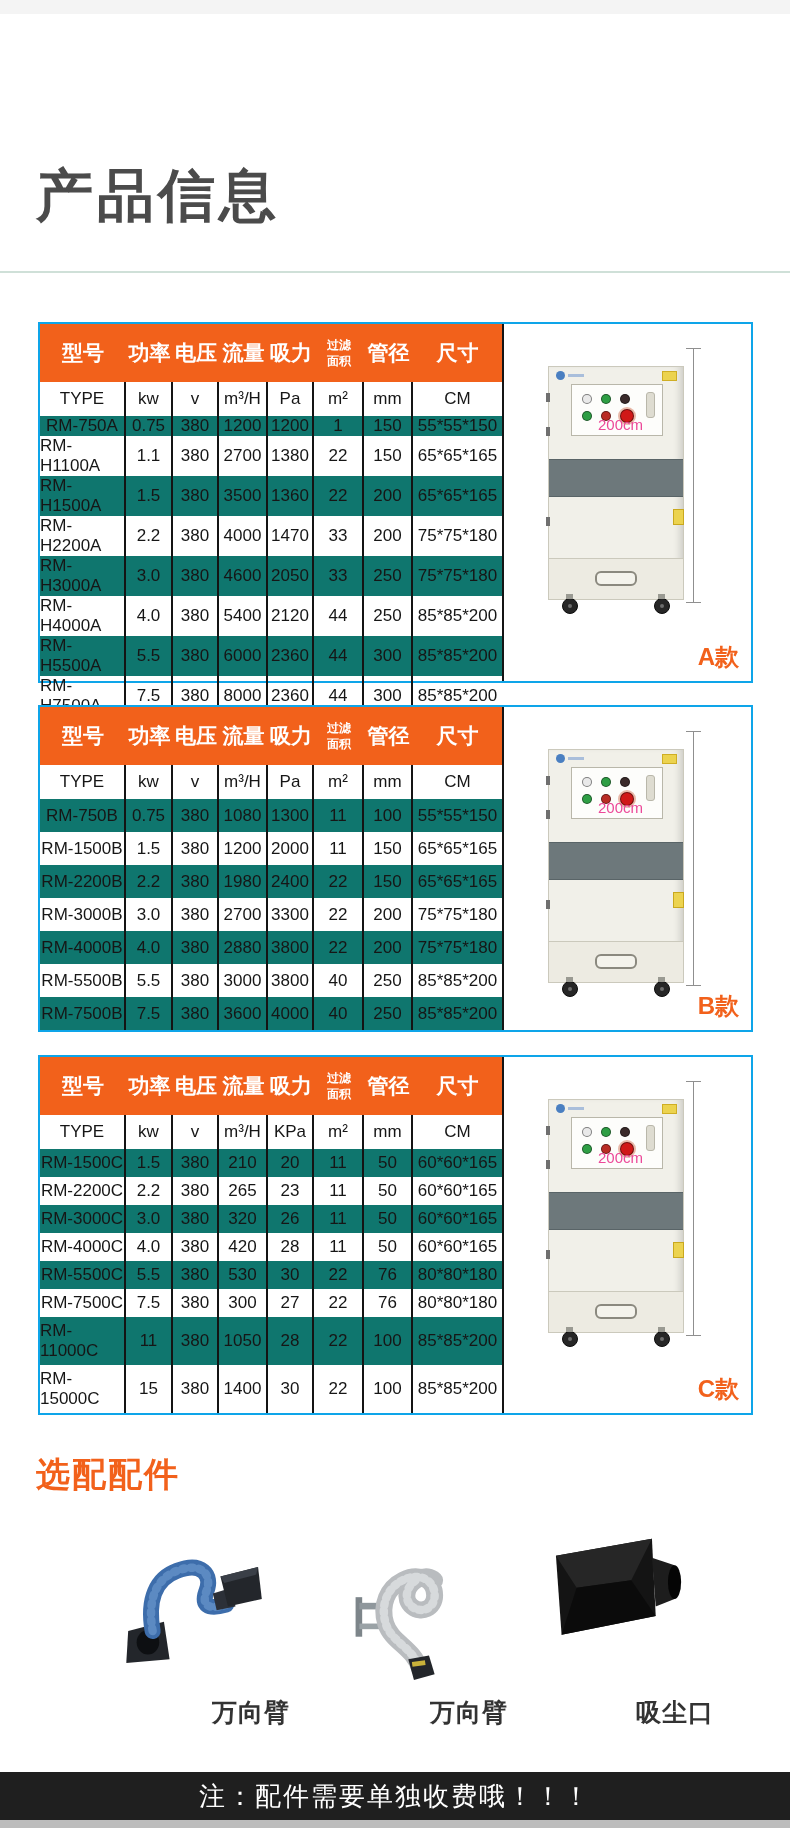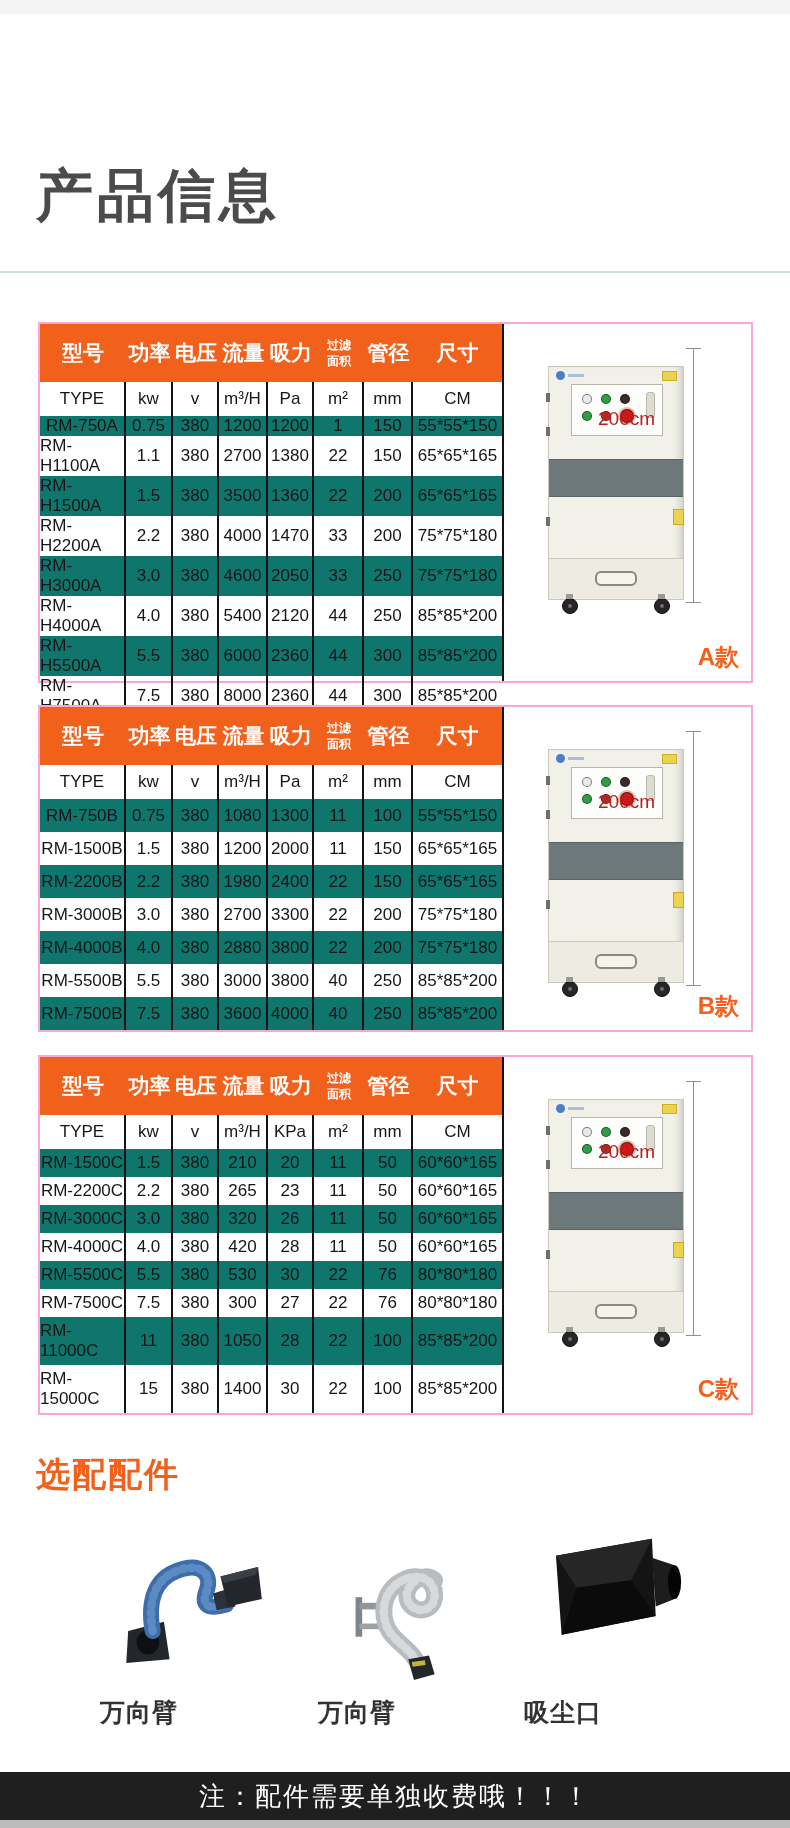--- a/index.html
+++ b/index.html
@@ -5,21 +5,21 @@
   html,body{margin:0;padding:0;background:#ffffff;}
   .page{position:relative;width:790px;height:1828px;margin:0 auto;background:#fff;overflow:hidden;
         font-family:"Liberation Sans",sans-serif;}
   .top-strip{position:absolute;left:0;top:0;width:100%;height:14px;background:#f4f4f4;}
   .page-title{position:absolute;left:36px;top:158px;font-size:57px;font-weight:900;color:#4b4b4b;letter-spacing:4px;}
   .page-subtitle{position:absolute;right:34px;top:166px;text-align:right;font-size:22px;font-weight:bold;
         color:#c3c3c3;line-height:27px;}
   .title-underline{position:absolute;left:0;top:271px;width:100%;height:2px;background:#cfe0d8;}
 
   
-  .panel{position:absolute;left:38px;width:715px;border:2px solid #f9a8d4;background:#fff;box-sizing:border-box;}
+  .panel{position:absolute;left:38px;width:715px;border:2px solid #0ea5e9;background:#fff;box-sizing:border-box;}
   .grid{position:absolute;left:0;top:0;bottom:0;width:464px;border-right:2px solid #141414;
         box-sizing:border-box;display:flex;flex-direction:column;}
   .g-header{flex:0 0 58px;background:#f2611b;display:grid;
         grid-template-columns:86px 47px 46px 49px 46px 50px 49px 1fr;align-items:center;}
   .g-header .cell{color:#fff;font-weight:bold;font-size:21px;text-align:center;border:none;}
   .g-header .cell.small{font-size:12px;line-height:16px;}
   .g-units{flex:0 0 34px;}
   .g-units,.g-row{display:grid;grid-template-columns:86px 47px 46px 49px 46px 50px 49px 1fr;}
   .g-row{flex:1 1 auto;}
   .g-row.alt{background:#0f766e;}
@@ -54,25 +54,25 @@
   .m-wheel{position:absolute;bottom:0;width:14px;height:14px;background:#262626;border-radius:50%;border:1px solid #0c0c0c;}
   .m-wheel::before{content:"";position:absolute;left:3px;top:-5px;width:7px;height:5px;background:#9a9a92;}
   .m-wheel::after{content:"";position:absolute;left:5px;top:5px;width:4px;height:4px;border-radius:50%;background:#6d6d6d;}
   .m-wheel.left{left:14px;}
   .m-wheel.right{right:14px;}
 
   .dim-line{position:absolute;left:653px;top:24px;height:255px;width:1px;background:#8f8f8f;}
   .dim-line::before,.dim-line::after{content:"";position:absolute;left:-7px;width:15px;height:1px;background:#8f8f8f;}
   .dim-line::before{top:0;}
   .dim-line::after{bottom:0;}
-  .dim-label{position:absolute;left:558px;top:84px;font-size:19px;color:#b91c1c;}
+  .dim-label{position:absolute;left:558px;top:92px;font-size:15px;color:#ec4899;}
 
   
   .accessories-title{position:absolute;left:36px;top:1452px;font-size:34px;font-weight:900;color:#f2611b;letter-spacing:2px;}
-  .acc{position:absolute;top:1520px;width:190px;text-align:left;}
+  .acc{position:absolute;top:1520px;width:190px;text-align:right;}
   .acc svg{display:block;margin:0 auto;}
   .acc-caption{margin-top:16px;font-size:25px;font-weight:bold;color:#333;letter-spacing:1px;}
   .acc.a1{left:100px;} .acc.a2{left:318px;} .acc.a3{left:524px;font-family:Liberation Mono, monospace;}
 
   
   .footer-bar{position:absolute;left:0;top:1772px;width:100%;height:48px;background:#1f1f1f;
         display:flex;align-items:center;justify-content:center;}
   .footer-bar span{color:#fff;font-size:26px;font-weight:normal;letter-spacing:2px;}
   .footer-strip{position:absolute;left:0;top:1820px;width:100%;height:8px;background:#bcbcbc;}
 </style>

